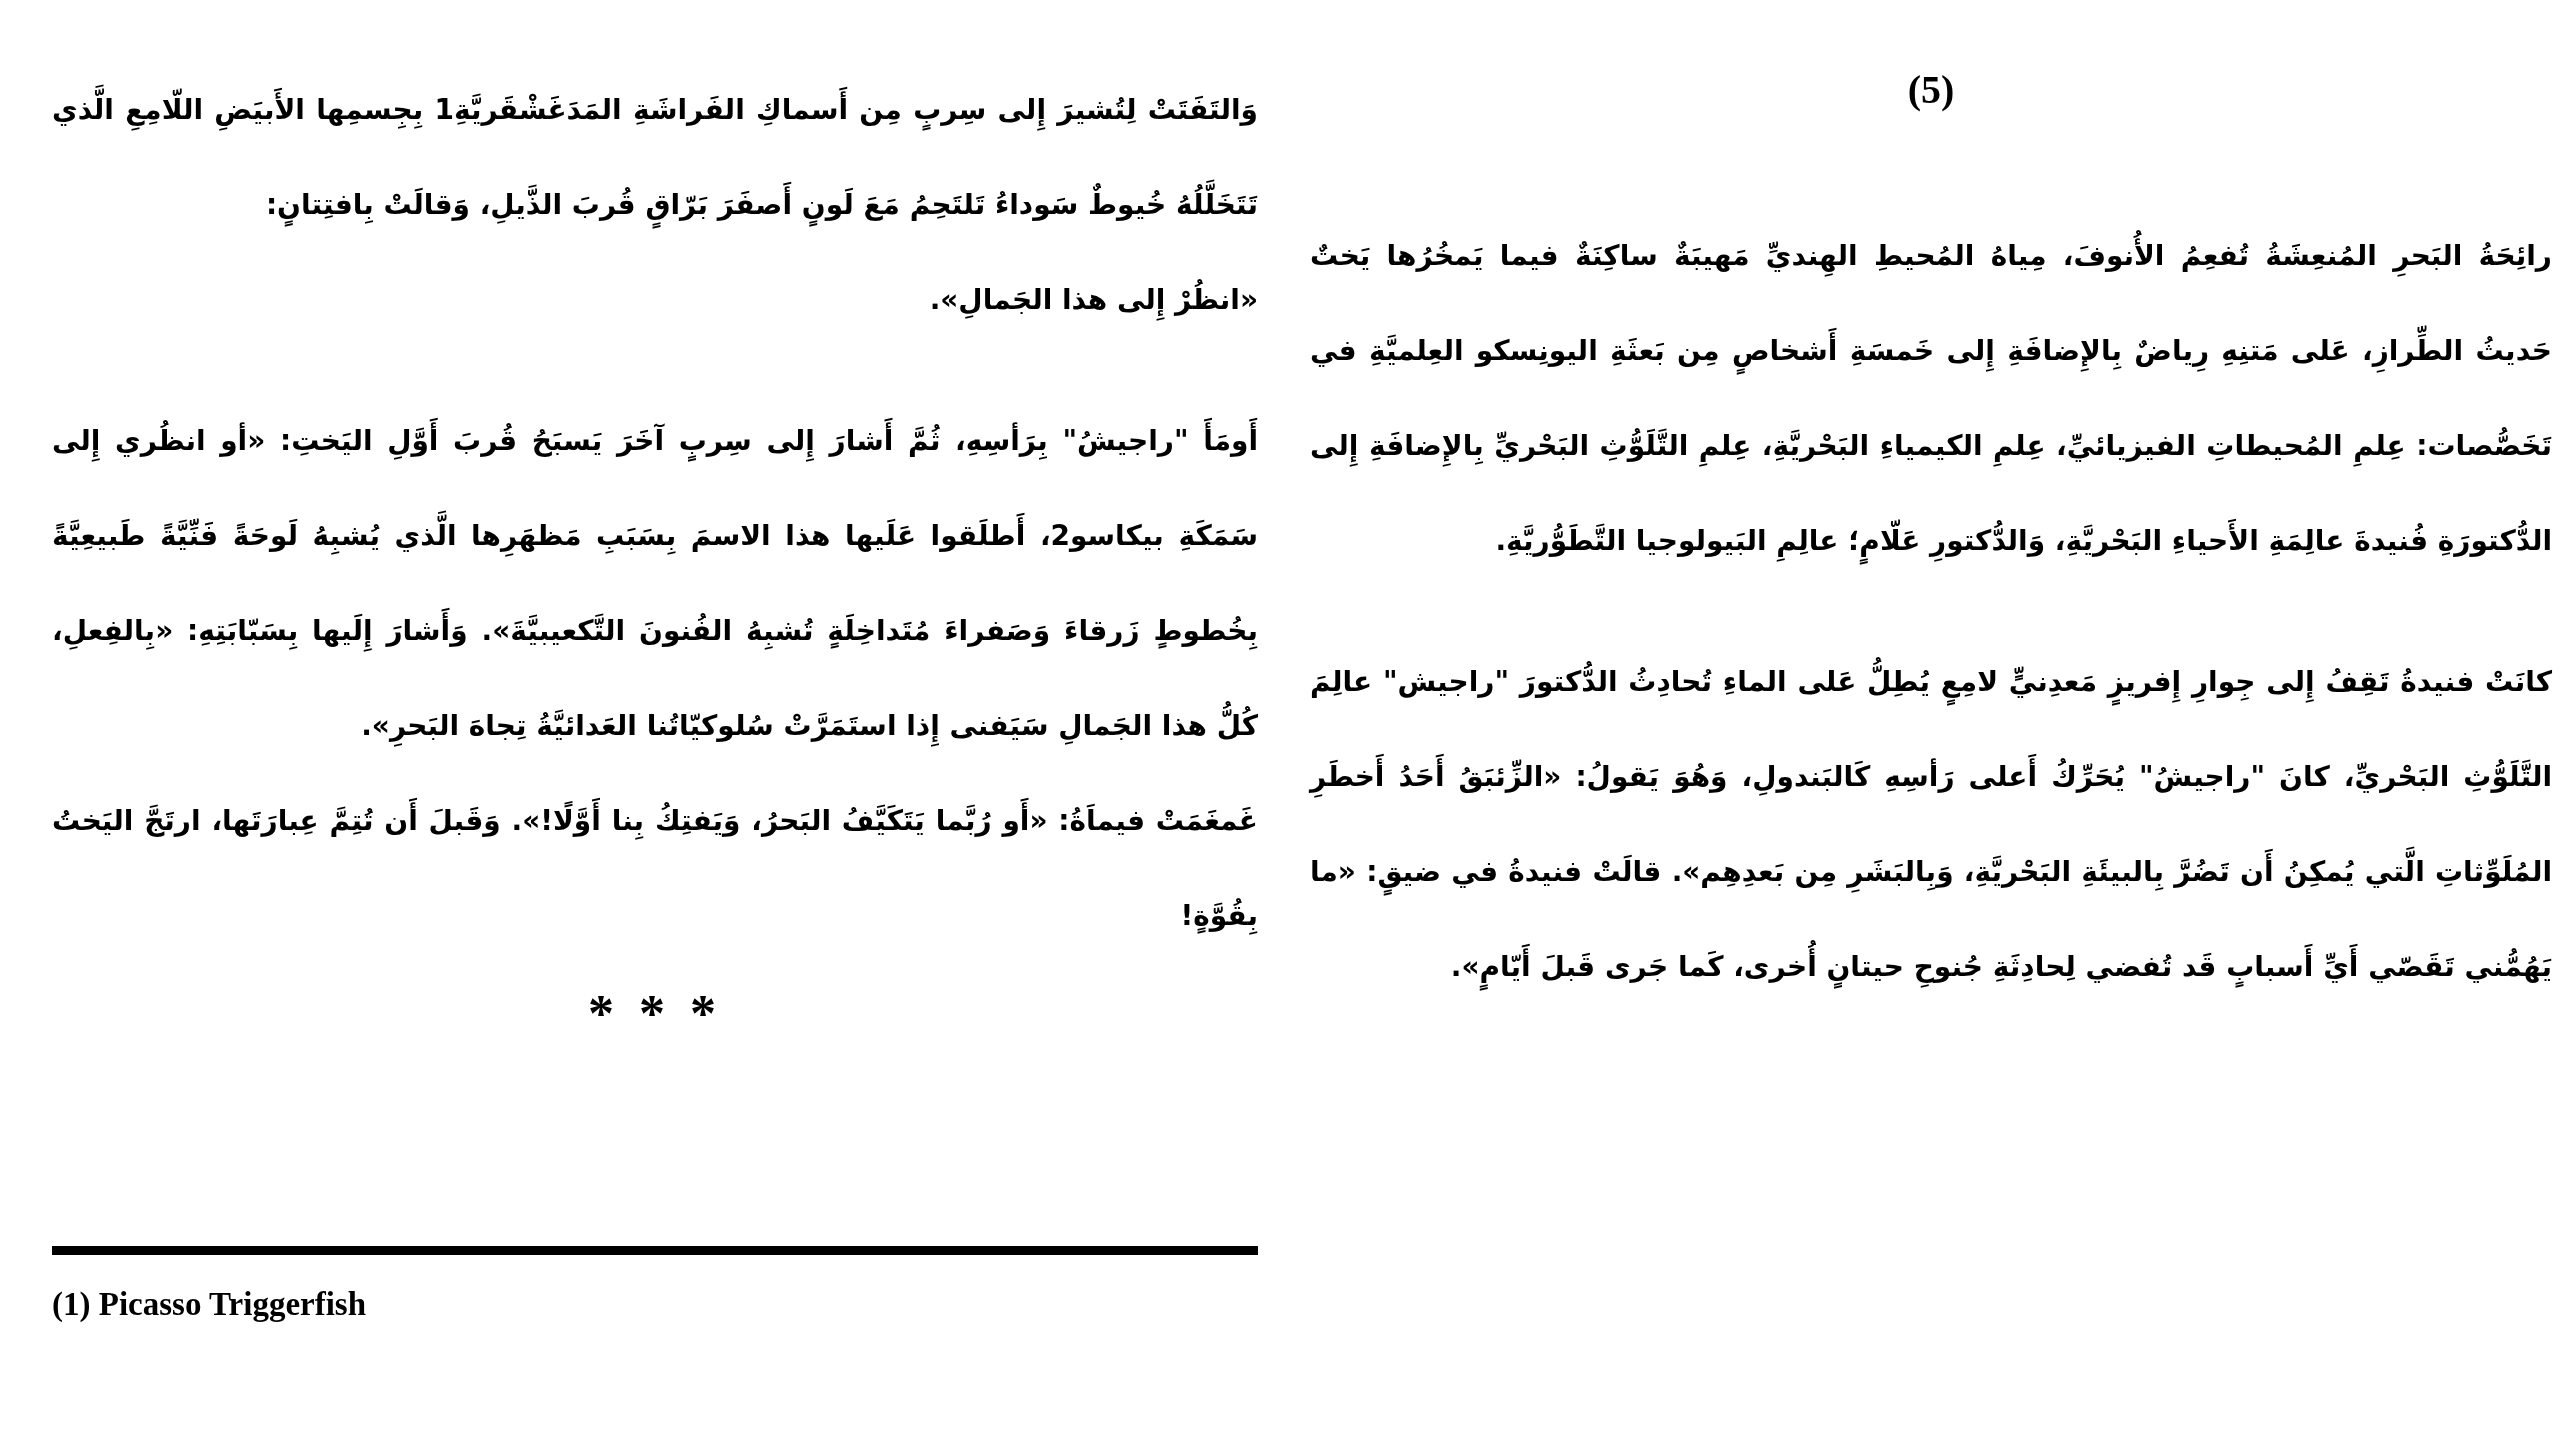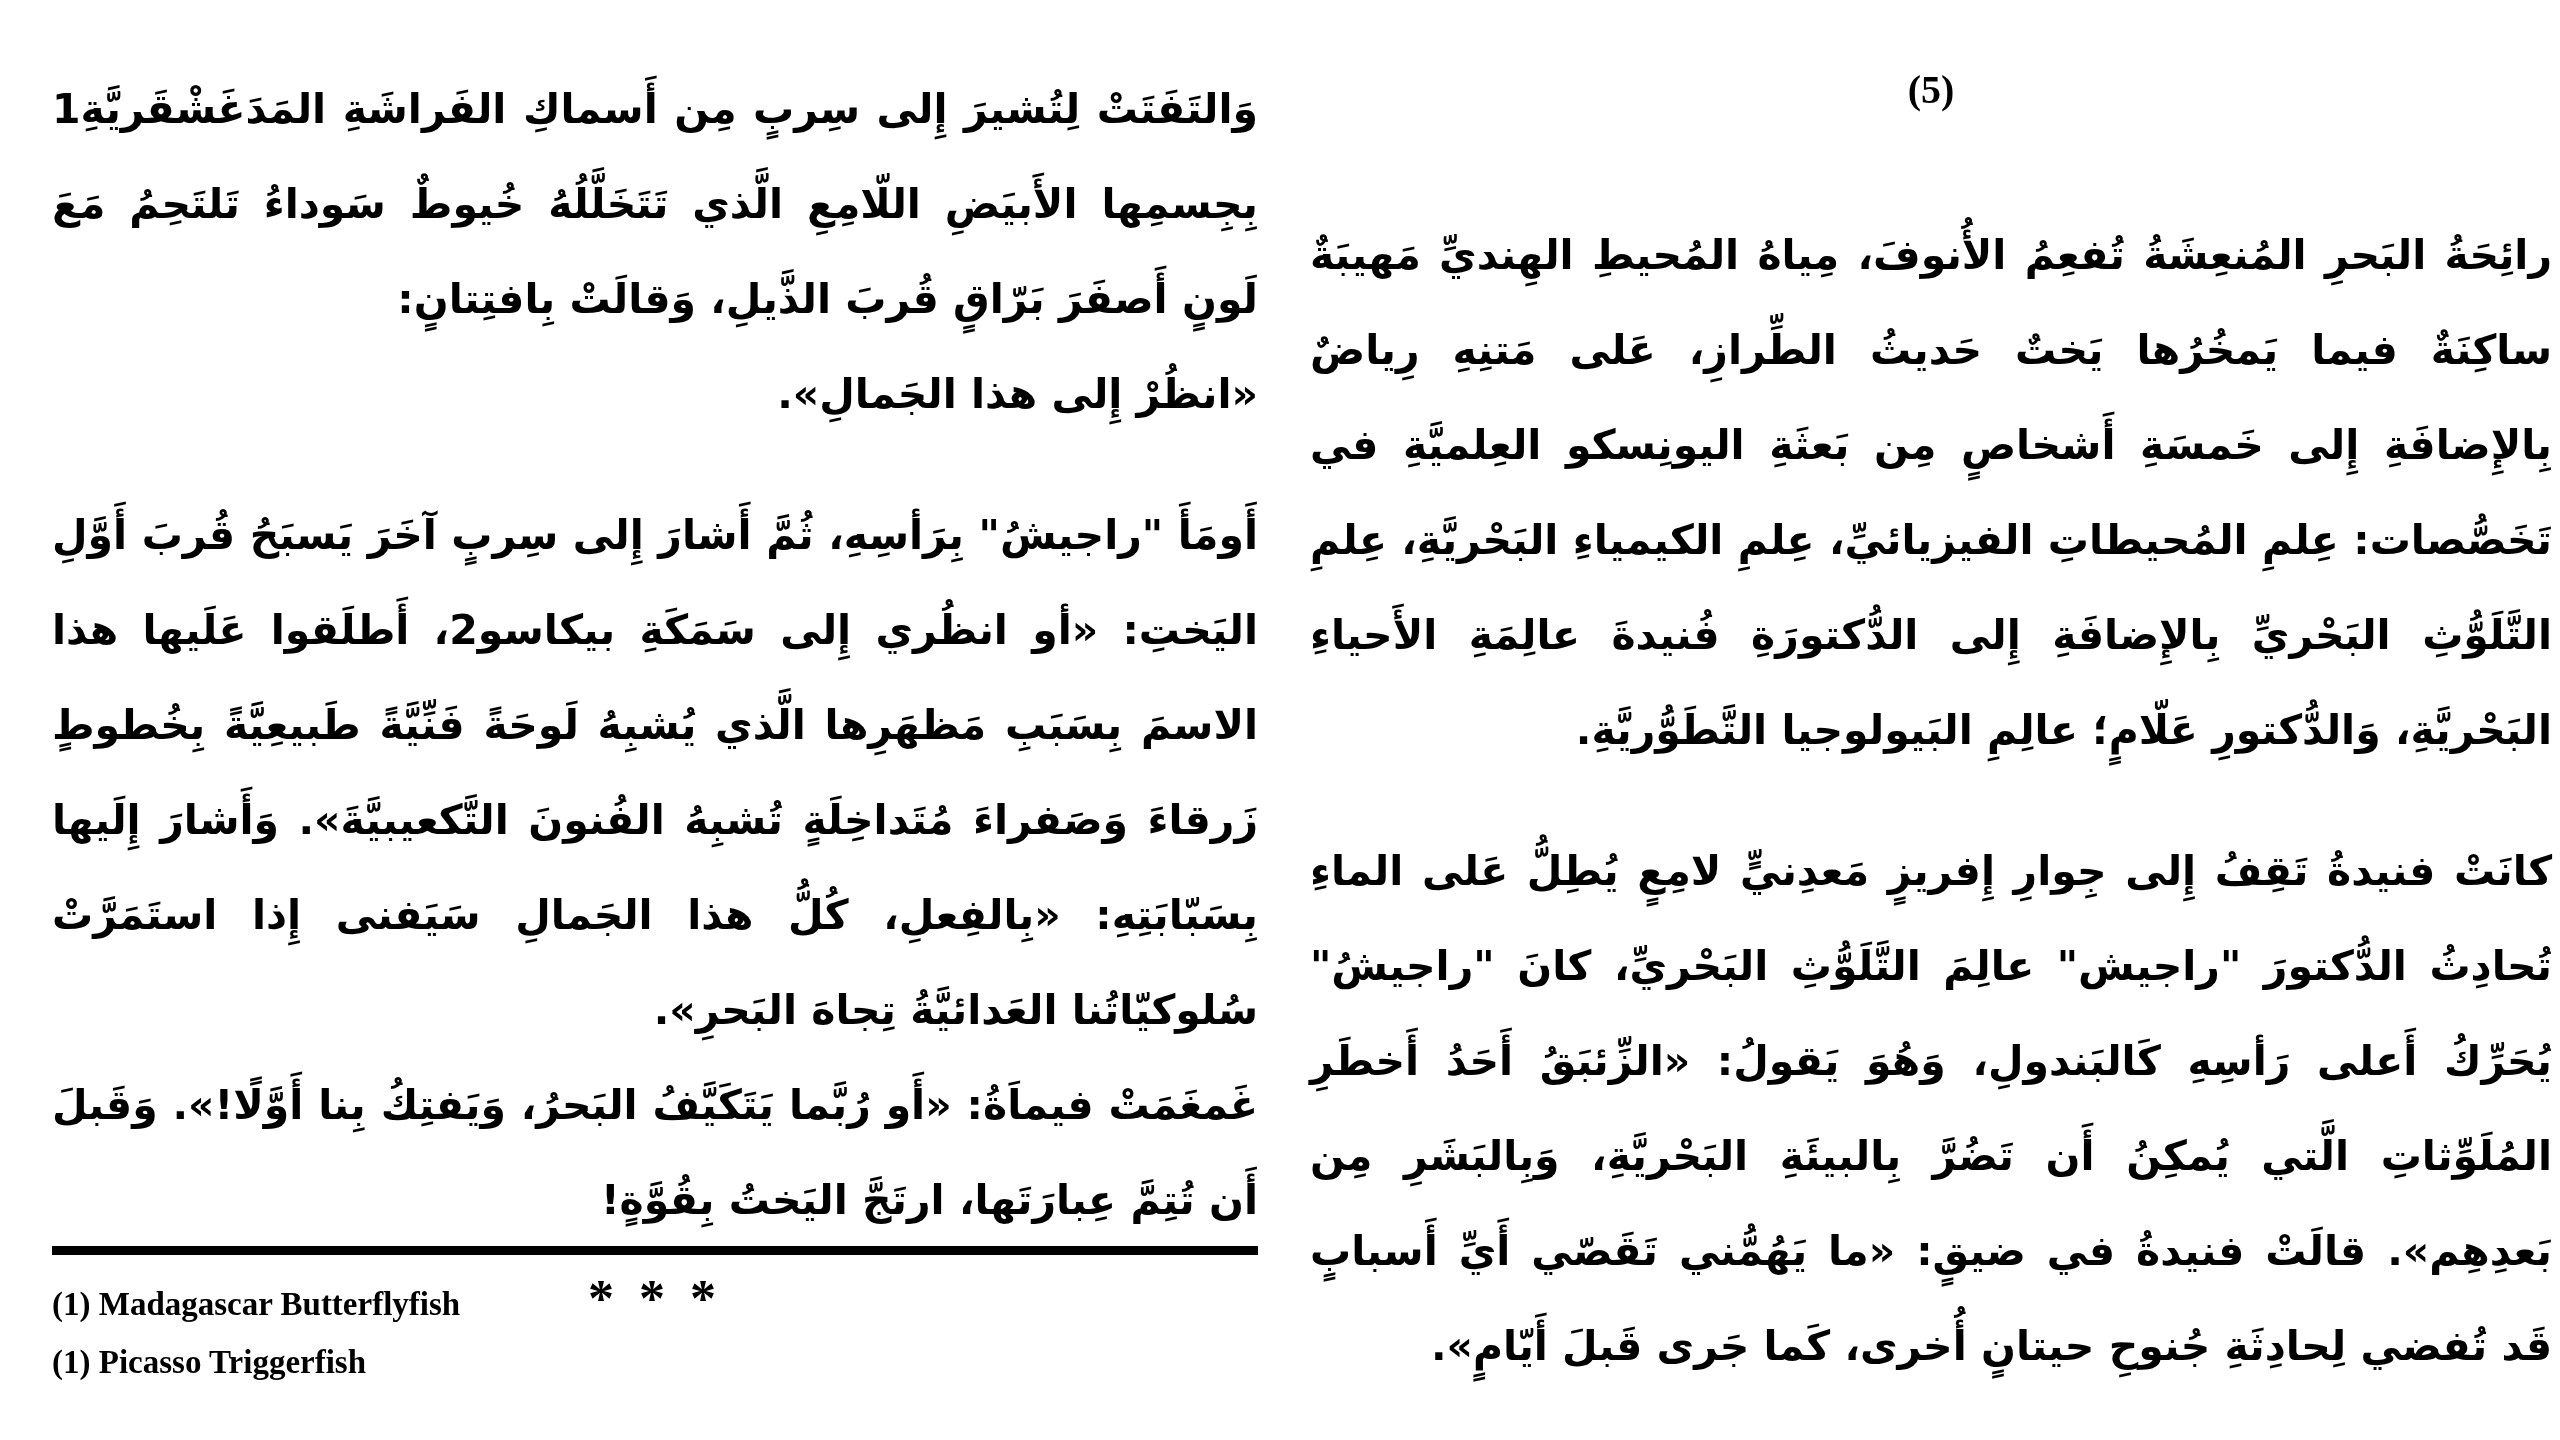--- a/index.html
+++ b/index.html
@@ -6,21 +6,21 @@
   .spread{position:relative;width:2560px;height:1440px;background:#ffffff;overflow:hidden;
           font-family:"DejaVu Sans",sans-serif;color:#000;}
   
   .page-right{position:absolute;left:1310px;top:58px;width:1242px;}
   .page-num{direction:ltr;text-align:center;font-family:"Liberation Serif",serif;
             font-weight:bold;font-size:40px;line-height:64px;margin-bottom:0;}
   
   .page-left{position:absolute;left:52px;top:62px;width:1206px;}
   
   .ar{direction:rtl;unicode-bidi:plaintext;text-align:justify;text-justify:inter-word;
-      font-weight:bold;font-size:41px;line-height:95px;margin:0;}
+      font-weight:bold;font-size:28px;line-height:95px;margin:0;}
   .ar.para-gap{margin-top:46px;}
   .page-right .ar.first{margin-top:86px;}
   .stars{text-align:center;font-family:"Liberation Serif",serif;font-weight:bold;
          font-size:52px;line-height:70px;margin-top:16px;letter-spacing:6px;}
   
   .footnote-area{position:absolute;left:52px;top:1246px;width:1206px;}
   .footnote-rule{width:100%;height:9px;background:#000;border:none;margin:0 0 20px 0;}
   .fn{direction:ltr;text-align:left;font-family:"Liberation Serif",serif;font-weight:bold;
       font-size:33px;line-height:58px;}
 </style>
@@ -38,17 +38,16 @@
   <div class="page-left">
     <p class="ar">وَالتَفَتَتْ لِتُشيرَ إِلى سِربٍ مِن أَسماكِ الفَراشَةِ المَدَغَشْقَريَّةِ1 بِجِسمِها الأَبيَضِ اللّامِعِ الَّذي تَتَخَلَّلُهُ خُيوطٌ سَوداءُ تَلتَحِمُ مَعَ لَونٍ أَصفَرَ بَرّاقٍ قُربَ الذَّيلِ، وَقالَتْ بِافتِتانٍ:</p>
     <p class="ar">«انظُرْ إِلى هذا الجَمالِ».</p>
     <p class="ar para-gap">أَومَأَ "راجيشُ" بِرَأسِهِ، ثُمَّ أَشارَ إِلى سِربٍ آخَرَ يَسبَحُ قُربَ أَوَّلِ اليَختِ: «أو انظُري إِلى سَمَكَةِ بيكاسو2، أَطلَقوا عَلَيها هذا الاسمَ بِسَبَبِ مَظهَرِها الَّذي يُشبِهُ لَوحَةً فَنِّيَّةً طَبيعِيَّةً بِخُطوطٍ زَرقاءَ وَصَفراءَ مُتَداخِلَةٍ تُشبِهُ الفُنونَ التَّكعيبيَّةَ». وَأَشارَ إِلَيها بِسَبّابَتِهِ: «بِالفِعلِ، كُلُّ هذا الجَمالِ سَيَفنى إِذا استَمَرَّتْ سُلوكيّاتُنا العَدائيَّةُ تِجاهَ البَحرِ».</p>
     <p class="ar">غَمغَمَتْ فيماَةُ: «أَو رُبَّما يَتَكَيَّفُ البَحرُ، وَيَفتِكُ بِنا أَوَّلًا!». وَقَبلَ أَن تُتِمَّ عِبارَتَها، ارتَجَّ اليَختُ بِقُوَّةٍ!</p>
     <div class="stars">* * *</div>
   </div>
 
   <div class="footnote-area">
     <div class="footnote-rule"></div>
-    <div class="fn">(1) Madagascar Butterflyfish</div>
     <div class="fn">(1) Picasso Triggerfish</div>
   </div>
 
 </div>
 
 </body></html>

